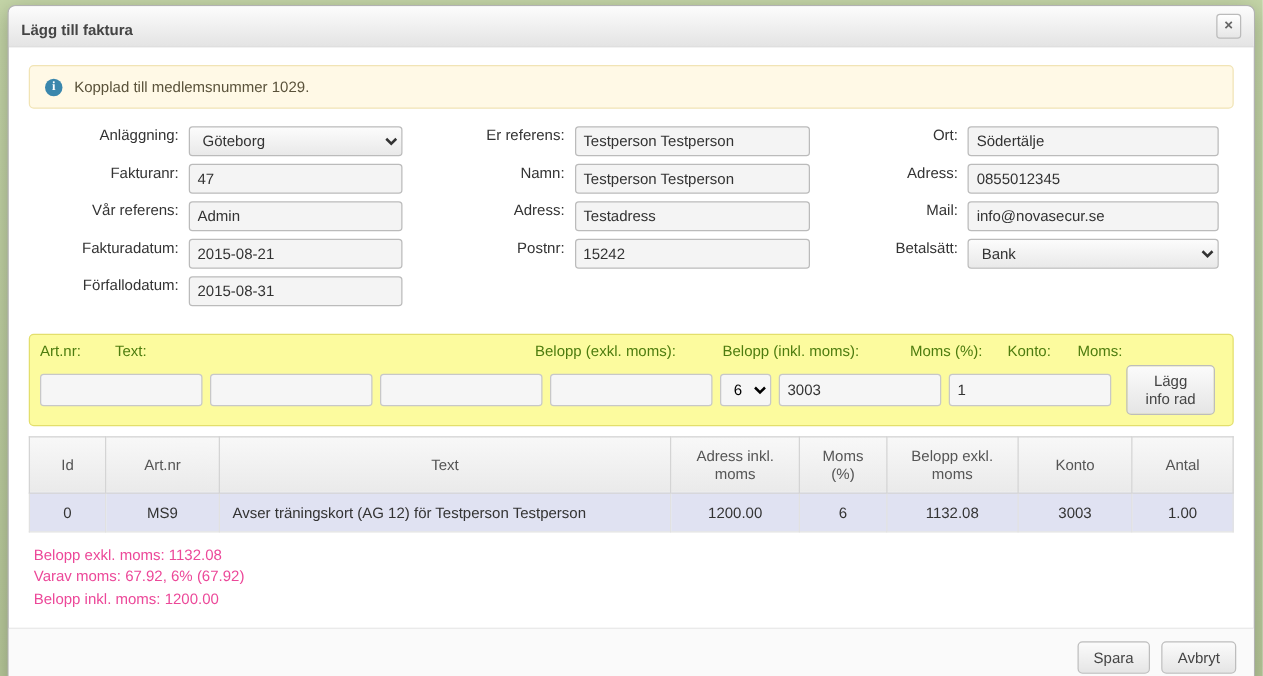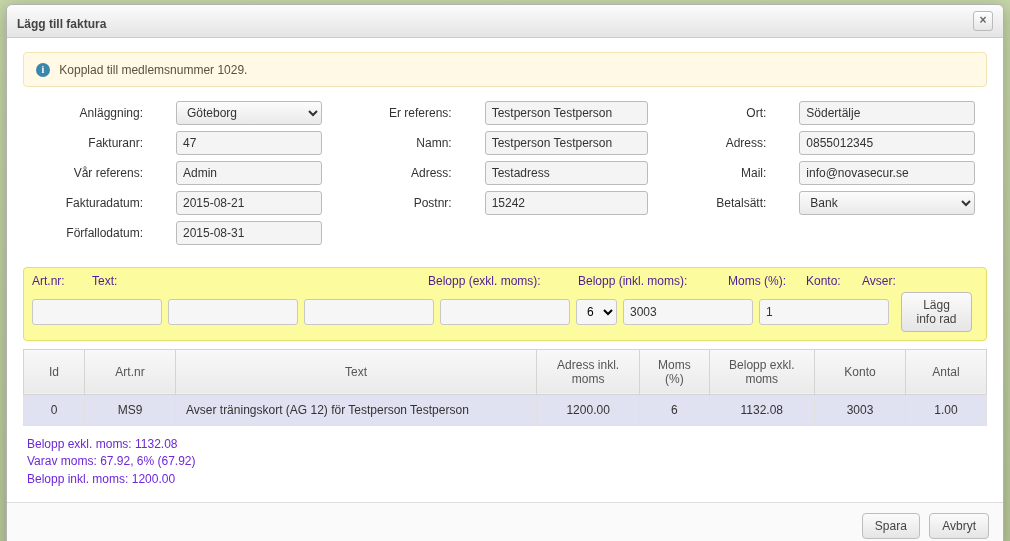--- a/index.html
+++ b/index.html
@@ -78,23 +78,21 @@
   .info-text { vertical-align: middle; }
 
   .form-grid {
     display: flex;
     gap: 40px;
     padding: 0 12px 10px 12px;
   }
   .form-col { flex: 1; }
   .form-row {
     display: flex;
-    align-items: center;
     margin-bottom: 6px;
-    gap: 25px;
   }
   .form-row label {
     width: 108px;
     text-align: right;
     margin-right: 8px;
     color: #333;
   }
   .form-row .ctrl {
     flex: 1;
   }
@@ -117,21 +115,21 @@
   .addrow-bar {
     background: #fcfb9e;
     border: 1px solid #e3df6c;
     border-radius: 4px;
     padding: 6px 8px 8px 8px;
     margin: 6px 0 8px 0;
   }
   .addrow-head {
     display: flex;
     padding-bottom: 4px;
-    color: #4c1d95;
+    color: #4d7c0f;
   }
   .addrow-head > div { white-space: nowrap; }
   .addrow-inputs { display: flex; align-items: center; }
   .addrow-inputs > * { margin-right: 6px; }
   .addrow-inputs input[type=text], .addrow-inputs select {
     height: 26px;
     border: 1px solid #c8c8c8;
     border-radius: 3px;
     background: #f6f6f6;
     padding: 2px 6px;
@@ -167,21 +165,21 @@
     border: 1px solid #e1e1e1;
     padding: 8px 10px;
     background: #e0e2f2;
     text-align: center;
     color: #333;
   }
   table.data tbody td.text-left { text-align: left; }
 
   .summary {
     padding: 10px 4px 4px 4px;
-    color: #6d28d9;
+    color: #ec4899;
     line-height: 1.45;
   }
 
   .dialog-buttons {
     border-top: 1px solid #ddd;
     padding: 10px 14px;
     text-align: right;
     background: #fafafa;
     border-radius: 0 0 6px 6px;
   }
@@ -282,21 +280,21 @@
     </div>
 
     <div class="addrow-bar">
       <div class="addrow-head">
         <div style="width:60px">Art.nr:</div>
         <div style="width:336px">Text:</div>
         <div style="width:150px">Belopp (exkl. moms):</div>
         <div style="width:150px">Belopp (inkl. moms):</div>
         <div style="width:78px">Moms (%):</div>
         <div style="width:56px">Konto:</div>
-        <div style="width:50px">Avser:</div>
+        <div style="width:50px">Moms:</div>
       </div>
       <div class="addrow-inputs">
         <input type="text" class="w-artnr" value="" style="">
         <input type="text" class="w-text" value="" style="">
         <input type="text" class="w-bex" value="" style="">
         <input type="text" class="w-bin" value="" style="">
         <select class="w-moms"><option>6</option></select>
         <input type="text" class="w-konto" value="3003" style="">
         <input type="text" class="w-antal" value="1" style="">
         <span style="flex:1"></span>

